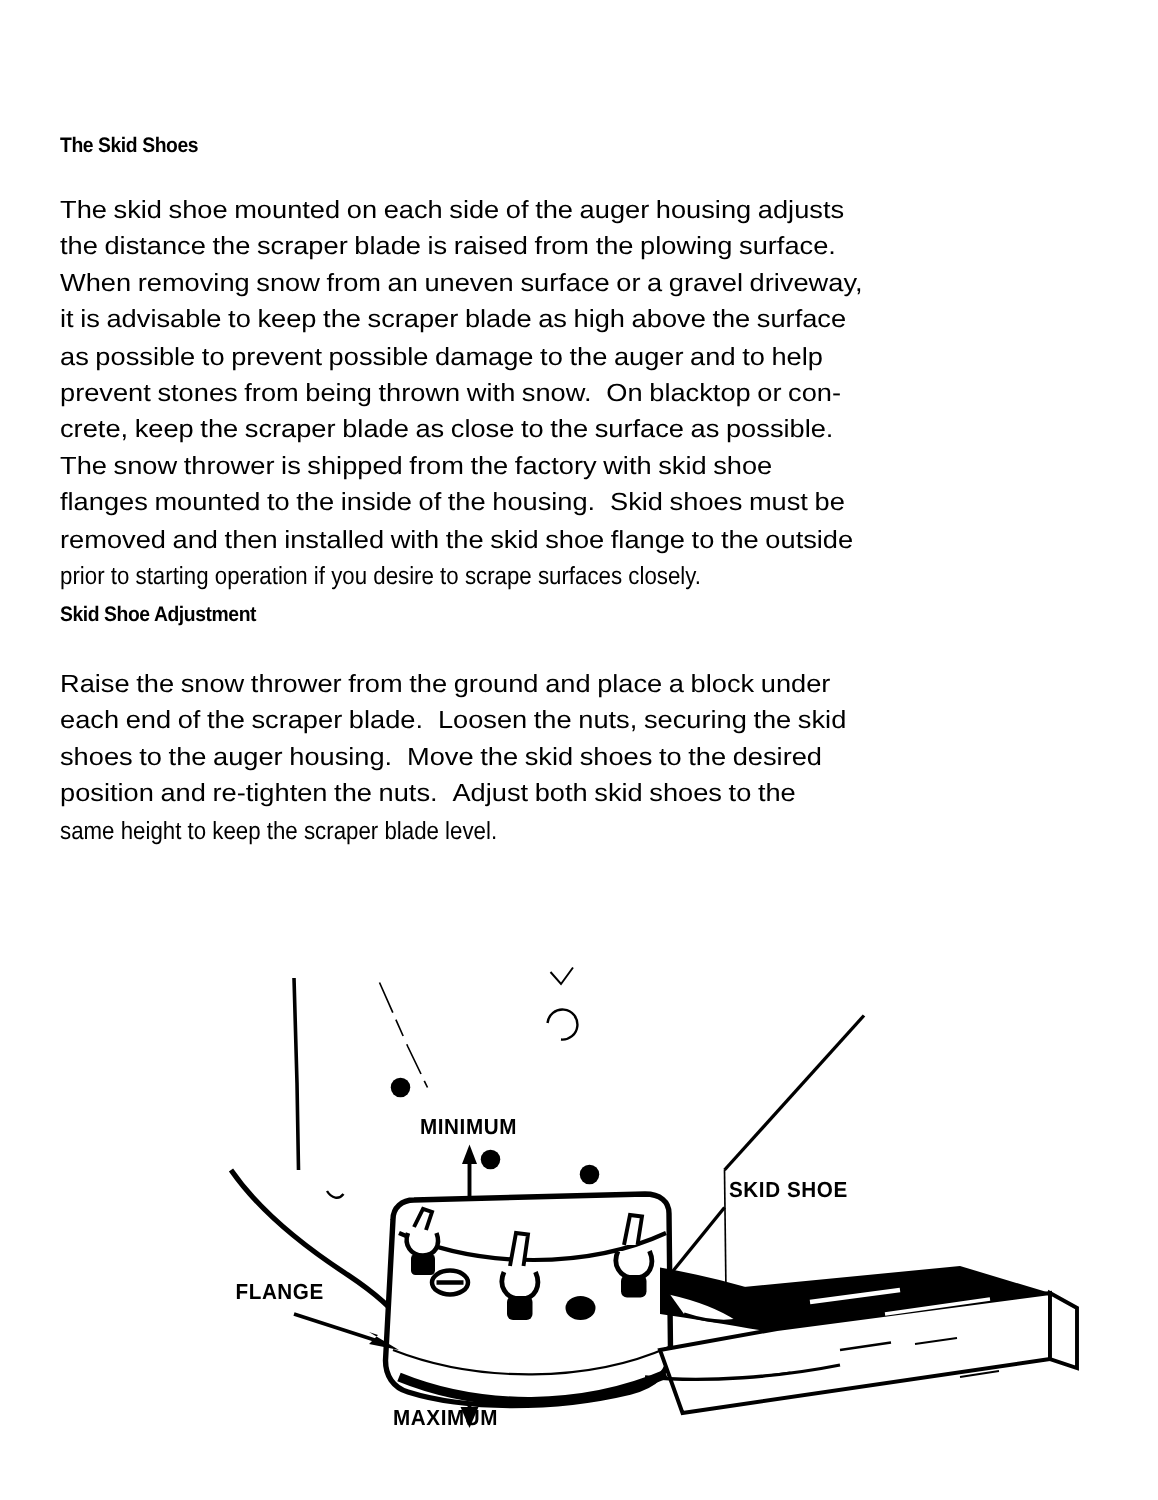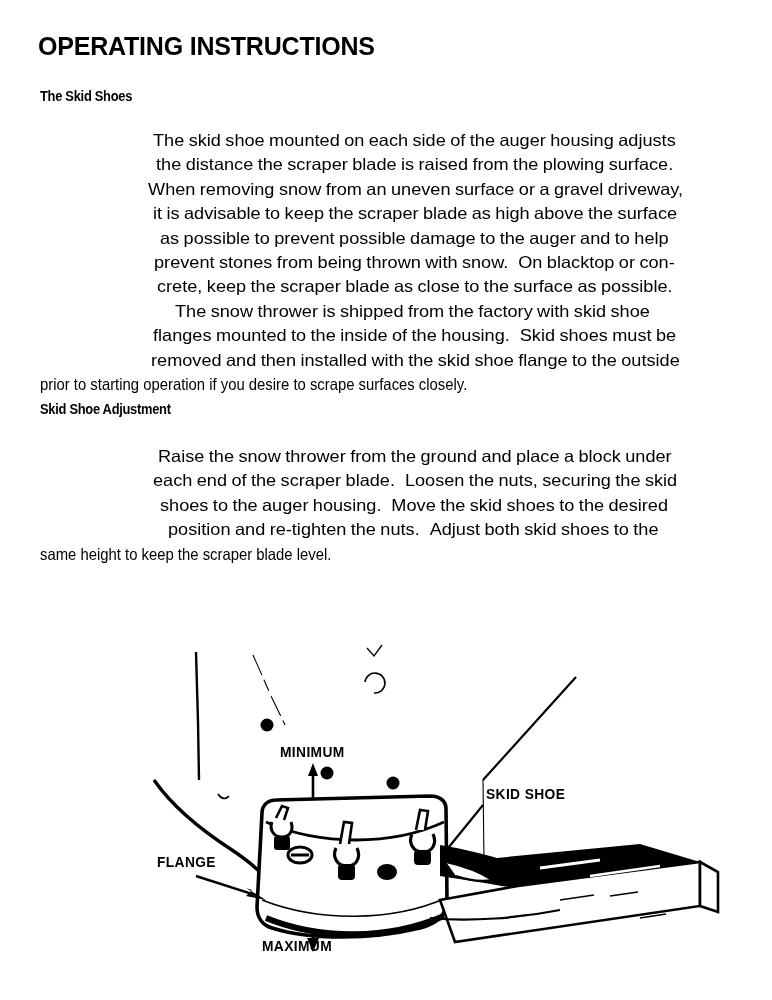--- a/index.html
+++ b/index.html
@@ -59,21 +59,21 @@
   .body-line {
     font-size: 16.5px;
     line-height: 24.4px;
     letter-spacing: 0px;
     white-space: nowrap;
     height: 24.4px;
   }
   
   .body-line.just {
     display: flex;
-    justify-content: center;
+    justify-content: flex-start;
     width: 702px;
   }
   .body-line.just > span { display: inline-block; }
   .body-line.last {
     transform: scaleX(0.9);
     transform-origin: left center;
   }
 
   
   .figure {
@@ -98,21 +98,20 @@
   #lbl-minimum { left: 280px; top: 744px; }
   #lbl-maximum { left: 262px; top: 938px; }
   #lbl-flange  { left: 157px; top: 854px; }
   #lbl-skidshoe{ left: 486px; top: 786px; }
 </style>
 </head>
 <body>
 
 <div class="page">
 
-  <div class="doc-title">OPERATING INSTRUCTIONS</div>
 
   <div class="sub-heading" id="sub-1">The Skid Shoes</div>
 
   <div class="body-block" id="para-1">
     <div class="body-line just">
       <span style="display: inline-block; transform-origin: left center; transform: scaleX(1.1);"><span>The</span><span style="display: inline-block; width: 4px;"></span><span>skid</span><span style="display: inline-block; width: 4px;"></span><span>shoe</span><span style="display: inline-block; width: 4px;"></span><span>mounted</span><span style="display: inline-block; width: 4px;"></span><span>on</span><span style="display: inline-block; width: 4px;"></span><span>each</span><span style="display: inline-block; width: 4px;"></span><span>side</span><span style="display: inline-block; width: 4px;"></span><span>of</span><span style="display: inline-block; width: 4px;"></span><span>the</span><span style="display: inline-block; width: 4px;"></span><span>auger</span><span style="display: inline-block; width: 4px;"></span><span>housing</span><span style="display: inline-block; width: 4px;"></span><span>adjusts</span></span>
     </div>
     <div class="body-line just">
       <span style="display: inline-block; transform-origin: left center; transform: scaleX(1.1);"><span>the</span><span style="display: inline-block; width: 4px;"></span><span>distance</span><span style="display: inline-block; width: 4px;"></span><span>the</span><span style="display: inline-block; width: 4px;"></span><span>scraper</span><span style="display: inline-block; width: 4px;"></span><span>blade</span><span style="display: inline-block; width: 4px;"></span><span>is</span><span style="display: inline-block; width: 4px;"></span><span>raised</span><span style="display: inline-block; width: 4px;"></span><span>from</span><span style="display: inline-block; width: 4px;"></span><span>the</span><span style="display: inline-block; width: 4px;"></span><span>plowing</span><span style="display: inline-block; width: 4px;"></span><span>surface.</span></span>
     </div>

